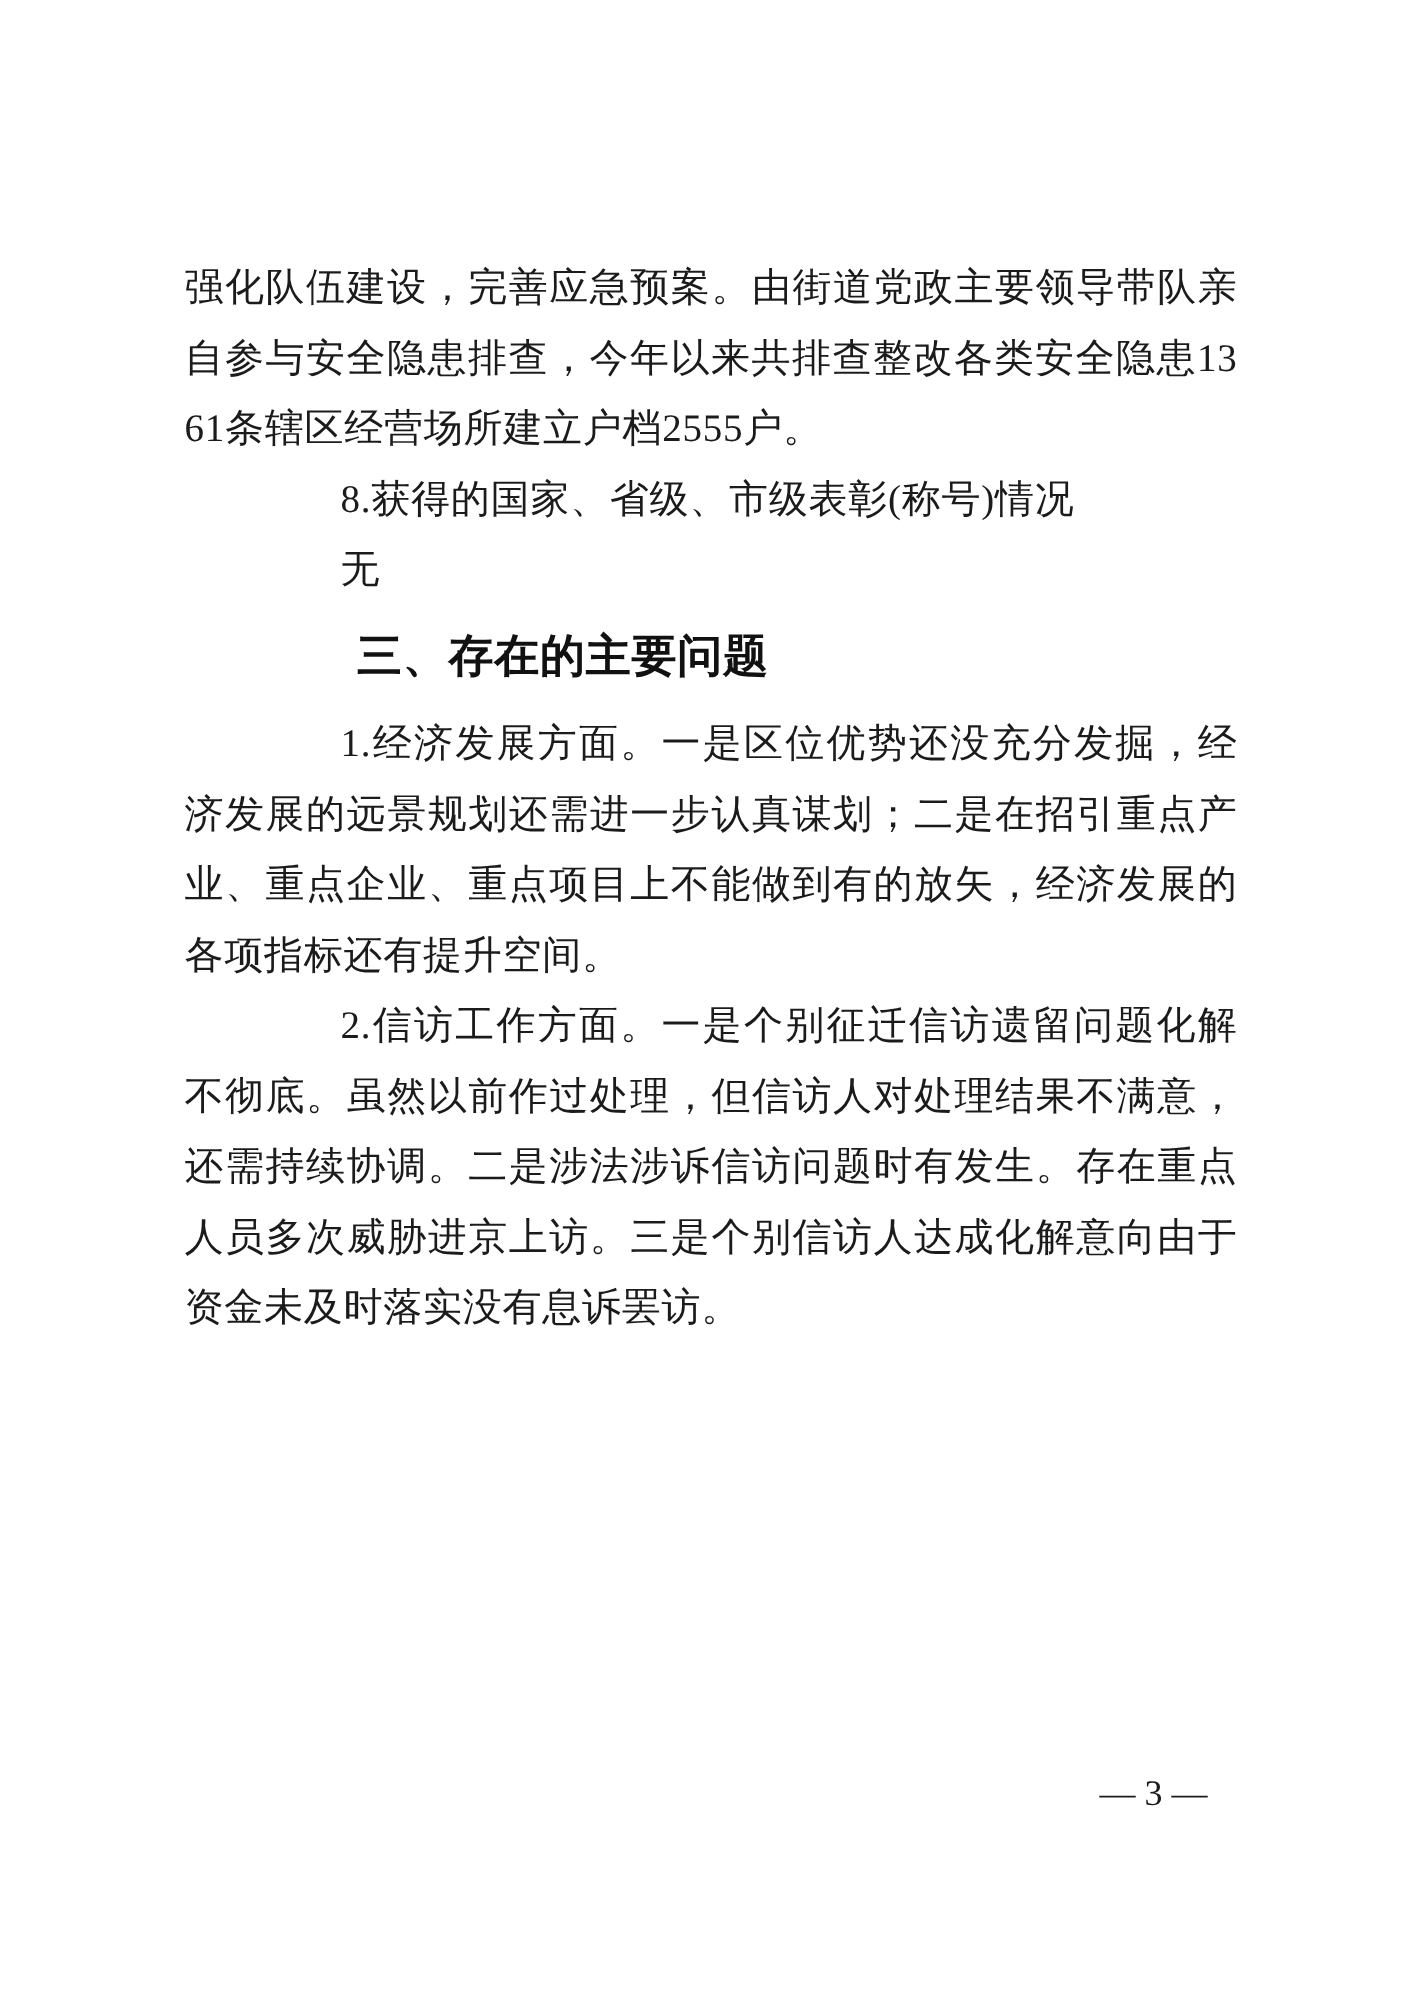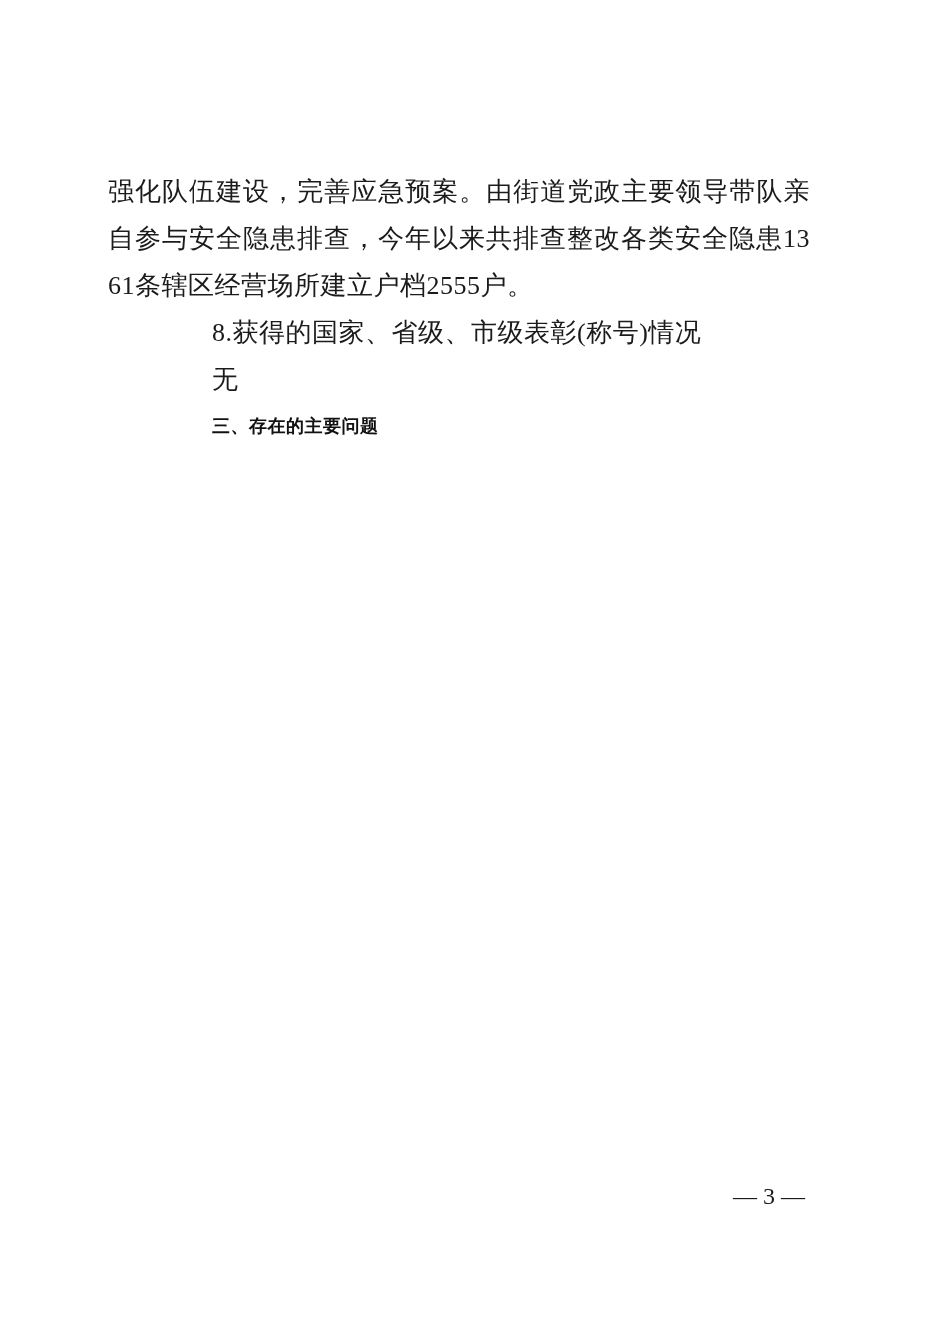--- a/index.html
+++ b/index.html
@@ -11,39 +11,39 @@
       position: relative;
       width: 950px;
       height: 1344px;
       background: #ffffff;
       overflow: hidden;
       font-family: "Liberation Serif", "DejaVu Serif", serif;
       color: #1b1b1b;
     }
     .content {
       position: absolute;
-      left: 108px;
+      left: 123px;
       top: 168px;
       width: 702px;
     }
     .para {
       margin: 0;
       font-size: 26px;
       line-height: 47px;
       text-align: justify;
       text-justify: inter-character;
       letter-spacing: 0.5px;
       word-break: break-all;
     }
     .para.indent {
       text-indent: 104px;
     }
     .heading {
-      margin: 0;
-      font-size: 18px;
+      margin: 11px;
+      font-size: 30px;
       line-height: 47px;
       text-indent: 104px;
       font-weight: bold;
       font-family: "Liberation Sans", "DejaVu Sans", sans-serif;
       color: #111111;
       letter-spacing: 0.5px;
     }
     .page-number {
       position: absolute;
       top: 1180px;
@@ -56,15 +56,17 @@
   </style>
 </head>
 <body>
 
 <div class="page">
   <div class="content">
     <p class="para">强化队伍建设，完善应急预案。由街道党政主要领导带队亲自参与安全隐患排查，今年以来共排查整改各类安全隐患1361条辖区经营场所建立户档2555户。</p>
     <p class="para indent">8.获得的国家、省级、市级表彰(称号)情况</p>
     <p class="para indent">无</p>
     <h3 class="heading">三、存在的主要问题</h3>
+    <p class="para indent">1.经济发展方面。一是区位优势还没充分发掘，经济发展的远景规划还需进一步认真谋划；二是在招引重点产业、重点企业、重点项目上不能做到有的放矢，经济发展的各项指标还有提升空间。</p>
+    <p class="para indent">2.信访工作方面。一是个别征迁信访遗留问题化解不彻底。虽然以前作过处理，但信访人对处理结果不满意，还需持续协调。二是涉法涉诉信访问题时有发生。存在重点人员多次威胁进京上访。三是个别信访人达成化解意向由于资金未及时落实没有息诉罢访。</p>
   </div>
   <div class="page-number">— 3 —</div>
 </div>
 
 </body></html>

